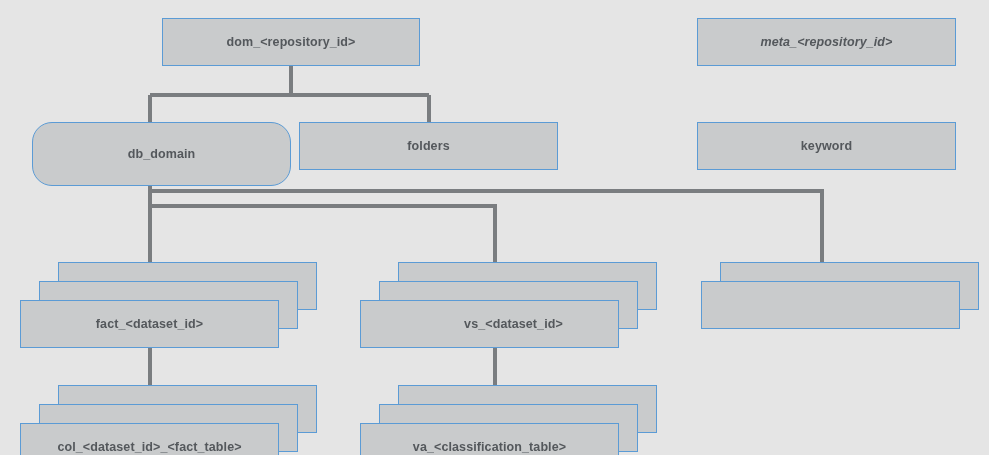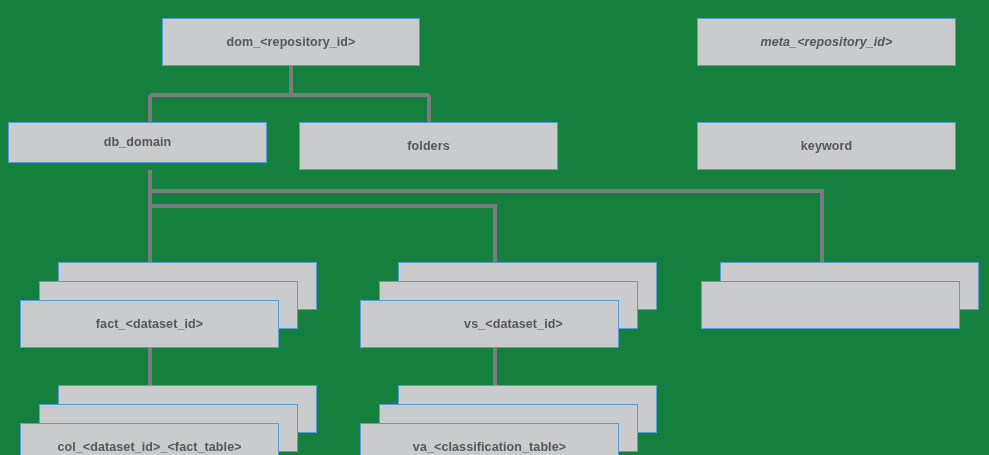--- a/index.html
+++ b/index.html
@@ -7,21 +7,21 @@
     padding: 0;
     background: #ffffff;
   }
   body {
     font-family: "Liberation Sans", sans-serif;
   }
   #diagram {
     position: relative;
     width: 989px;
     height: 455px;
-    background: #15803d;
+    background: #e5e5e5;
     overflow: hidden;
   }
   
   #wires {
     position: absolute;
     left: 0;
     top: 0;
     width: 989px;
     height: 455px;
     pointer-events: none;
@@ -95,21 +95,21 @@
   </svg>
 
   <div class="node" style="left:162px; top:18px; width:258px; height:48px;">
     <span class="node-label">dom_&lt;repository_id&gt;</span>
   </div>
 
   <div class="node" style="left:697px; top:18px; width:259px; height:48px;font-style:italic;">
     <span class="node-label">meta_&lt;repository_id&gt;</span>
   </div>
 
-  <div class="node" style="left:8px; top:122px; width:259px; height:41px;">
+  <div class="node" style="left:32px; top:122px; width:259px; height:64px;border-radius:20px;">
     <span class="node-label">db_domain</span>
   </div>
 
   <div class="node" style="left:299px; top:122px; width:259px; height:48px;">
     <span class="node-label">folders</span>
   </div>
 
   <div class="node" style="left:697px; top:122px; width:259px; height:48px;">
     <span class="node-label">keyword</span>
   </div>

